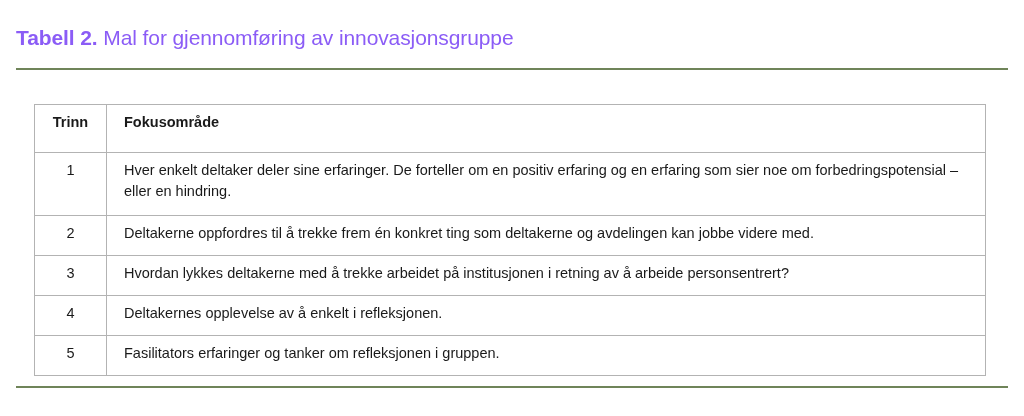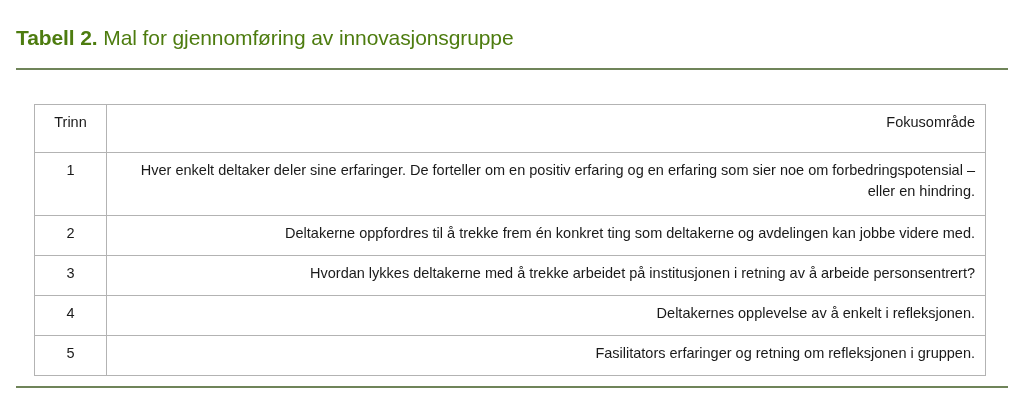--- a/index.html
+++ b/index.html
@@ -19,21 +19,21 @@
     width: 1024px;
     height: 416px;
     box-sizing: border-box;
   }
   .caption {
     position: absolute;
     left: 16px;
     top: 24px;
     font-size: 21px;
     line-height: 28px;
-    color: #4d7c0f;
+    color: #8b5cf6;
     white-space: nowrap;
     letter-spacing: -0.1px;
   }
   .caption .caption-label {
     font-weight: bold;
   }
   .caption .caption-text {
     font-weight: normal;
   }
   .rule {
@@ -67,25 +67,25 @@
   col.col-trinn { width: 72px; }
   col.col-fokus { width: 879px; }
 
   th.th-trinn,
   td.td-trinn {
     text-align: center;
     padding: 7px 6px 8px 6px;
   }
   th.th-fokus,
   td.td-fokus {
-    text-align: right;
+    text-align: left;
     padding: 7px 10px 8px 17px;
   }
   th.th-trinn, th.th-fokus {
-    font-weight: normal;
+    font-weight: bold;
     height: 32px;
     line-height: 22px;
   }
   td.td-trinn {
     font-weight: normal;
   }
   tr.row-1 td { height: 47px; }
   tr.row-2 td,
   tr.row-3 td,
   tr.row-4 td,
@@ -126,21 +126,21 @@
         <tr class="row-3">
           <td class="td-trinn">3</td>
           <td class="td-fokus">Hvordan lykkes deltakerne med å trekke arbeidet på institusjonen i retning av å arbeide personsentrert?</td>
         </tr>
         <tr class="row-4">
           <td class="td-trinn">4</td>
           <td class="td-fokus">Deltakernes opplevelse av å enkelt i refleksjonen.</td>
         </tr>
         <tr class="row-5">
           <td class="td-trinn">5</td>
-          <td class="td-fokus">Fasilitators erfaringer og retning om refleksjonen i gruppen.</td>
+          <td class="td-fokus">Fasilitators erfaringer og tanker om refleksjonen i gruppen.</td>
         </tr>
       </tbody>
     </table>
   </div>
 
   <div class="rule rule-bottom"></div>
 
 </div>
 
 </body></html>

